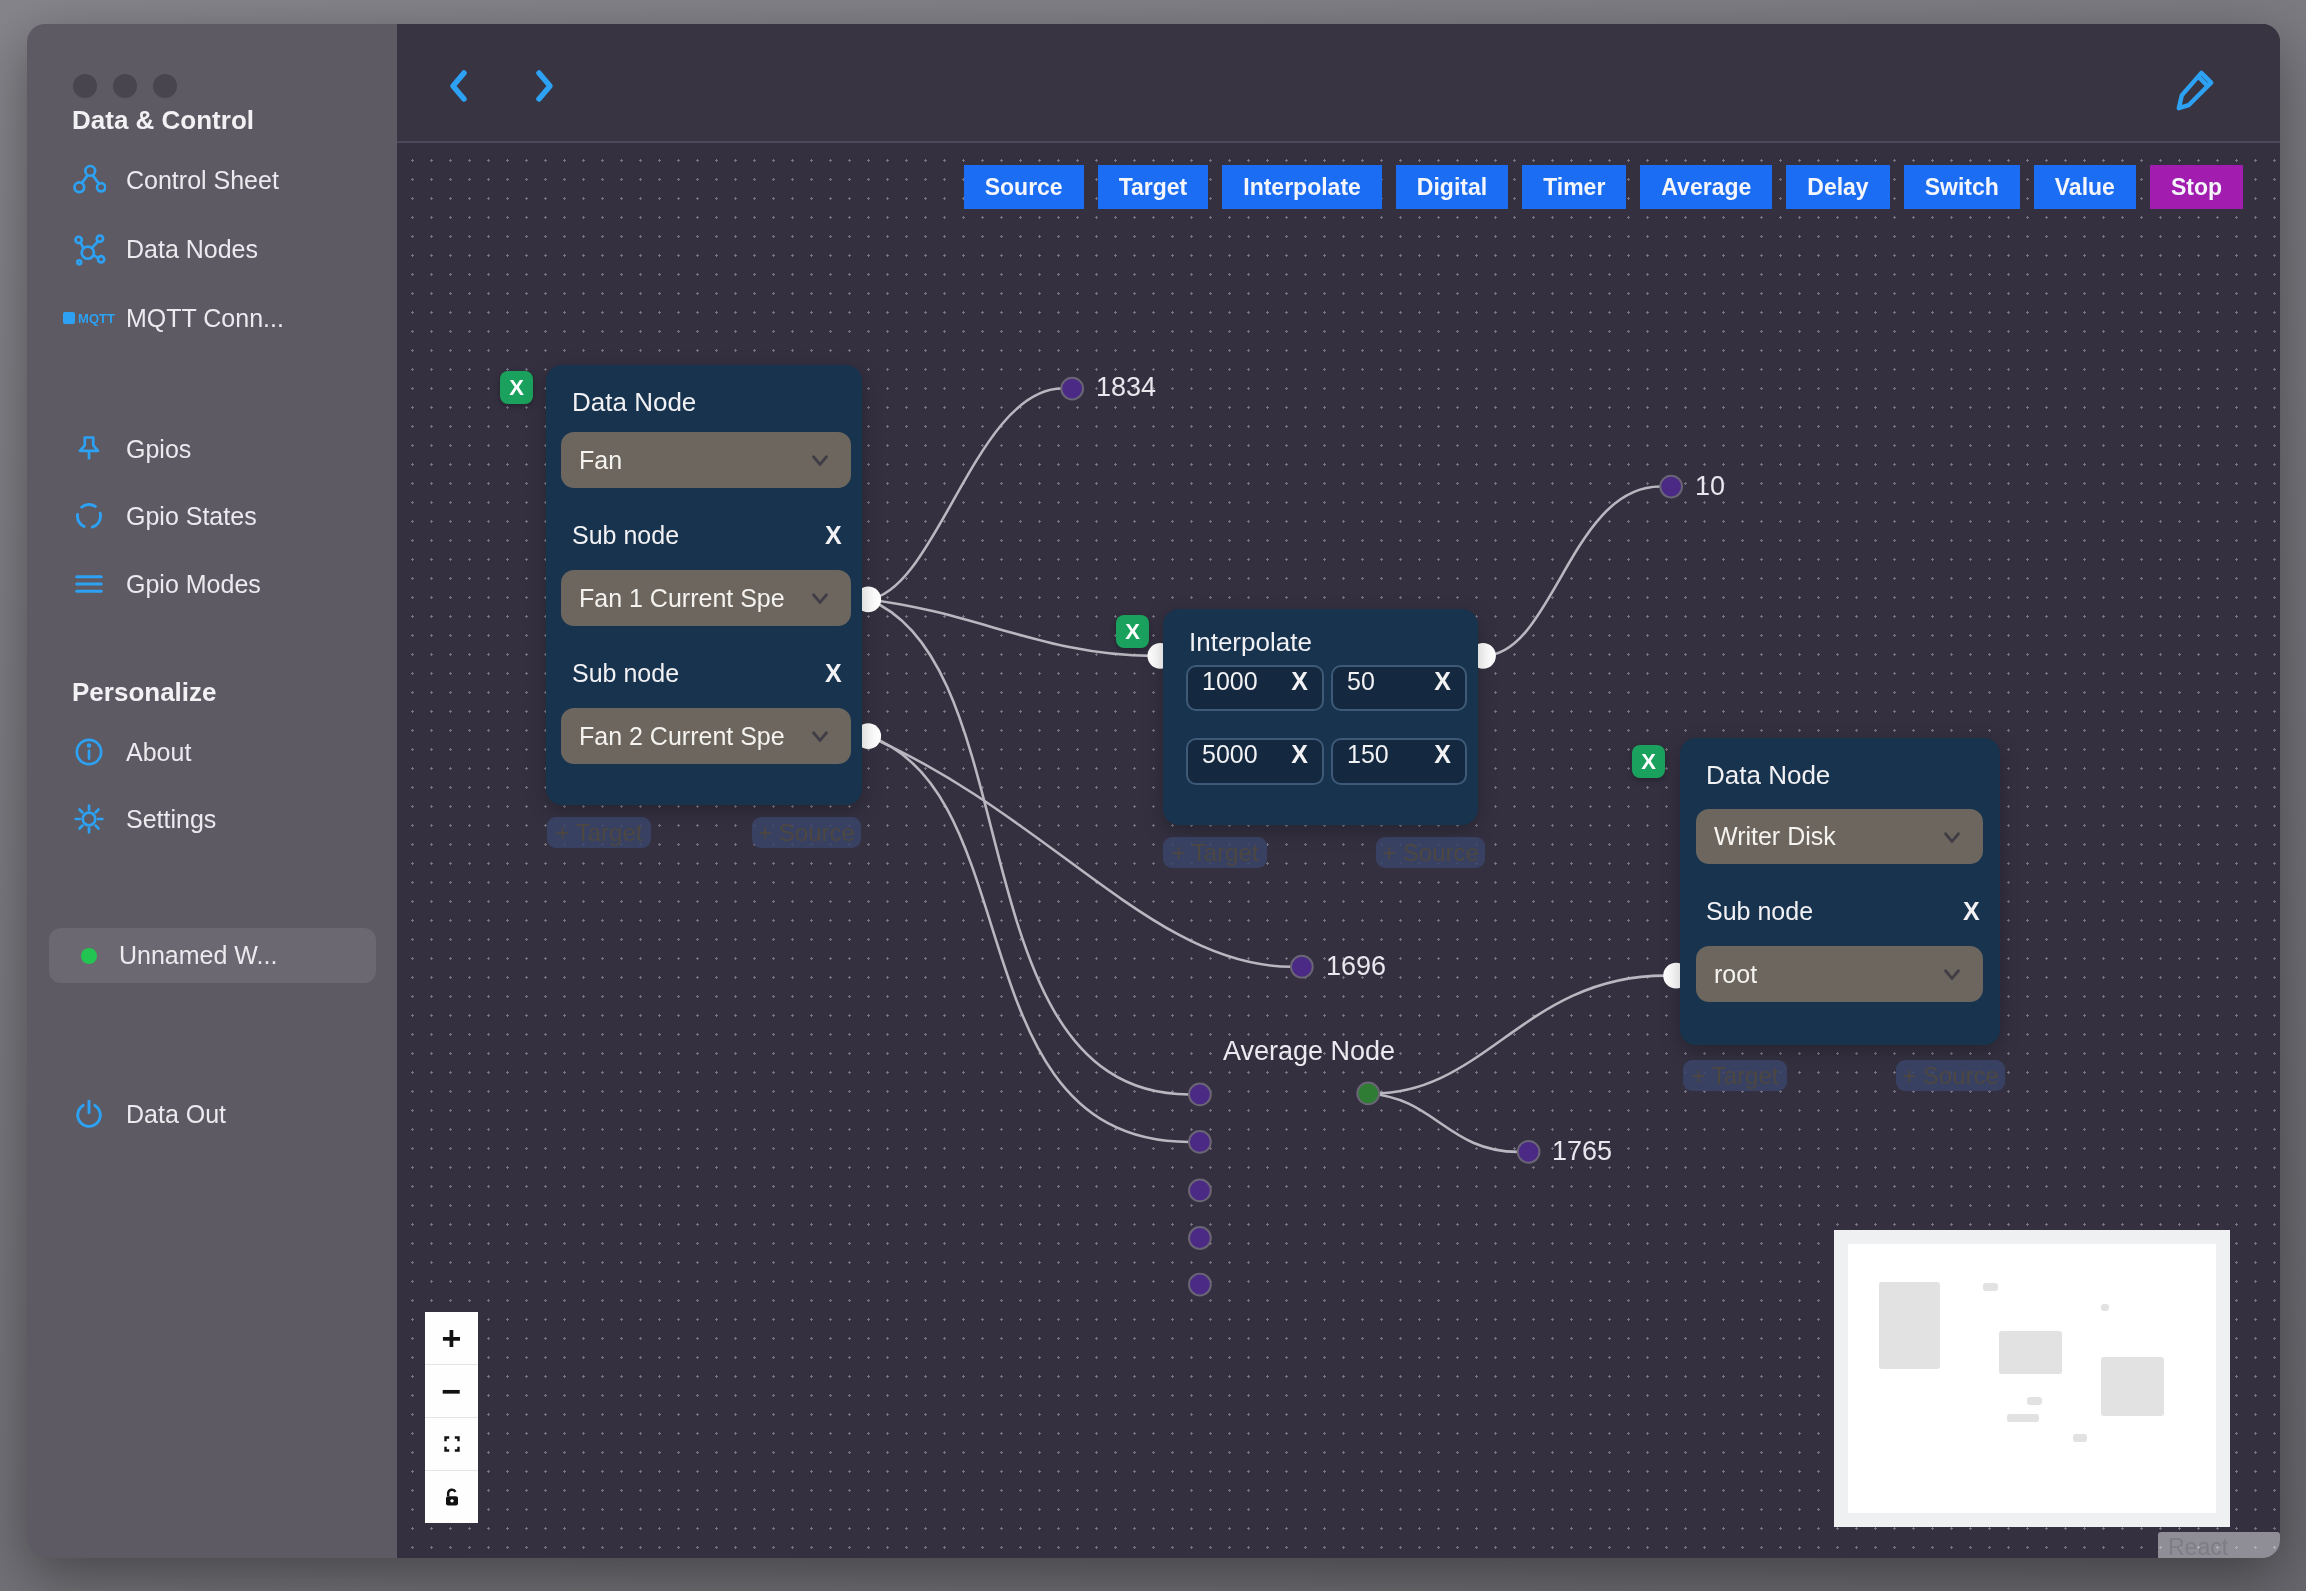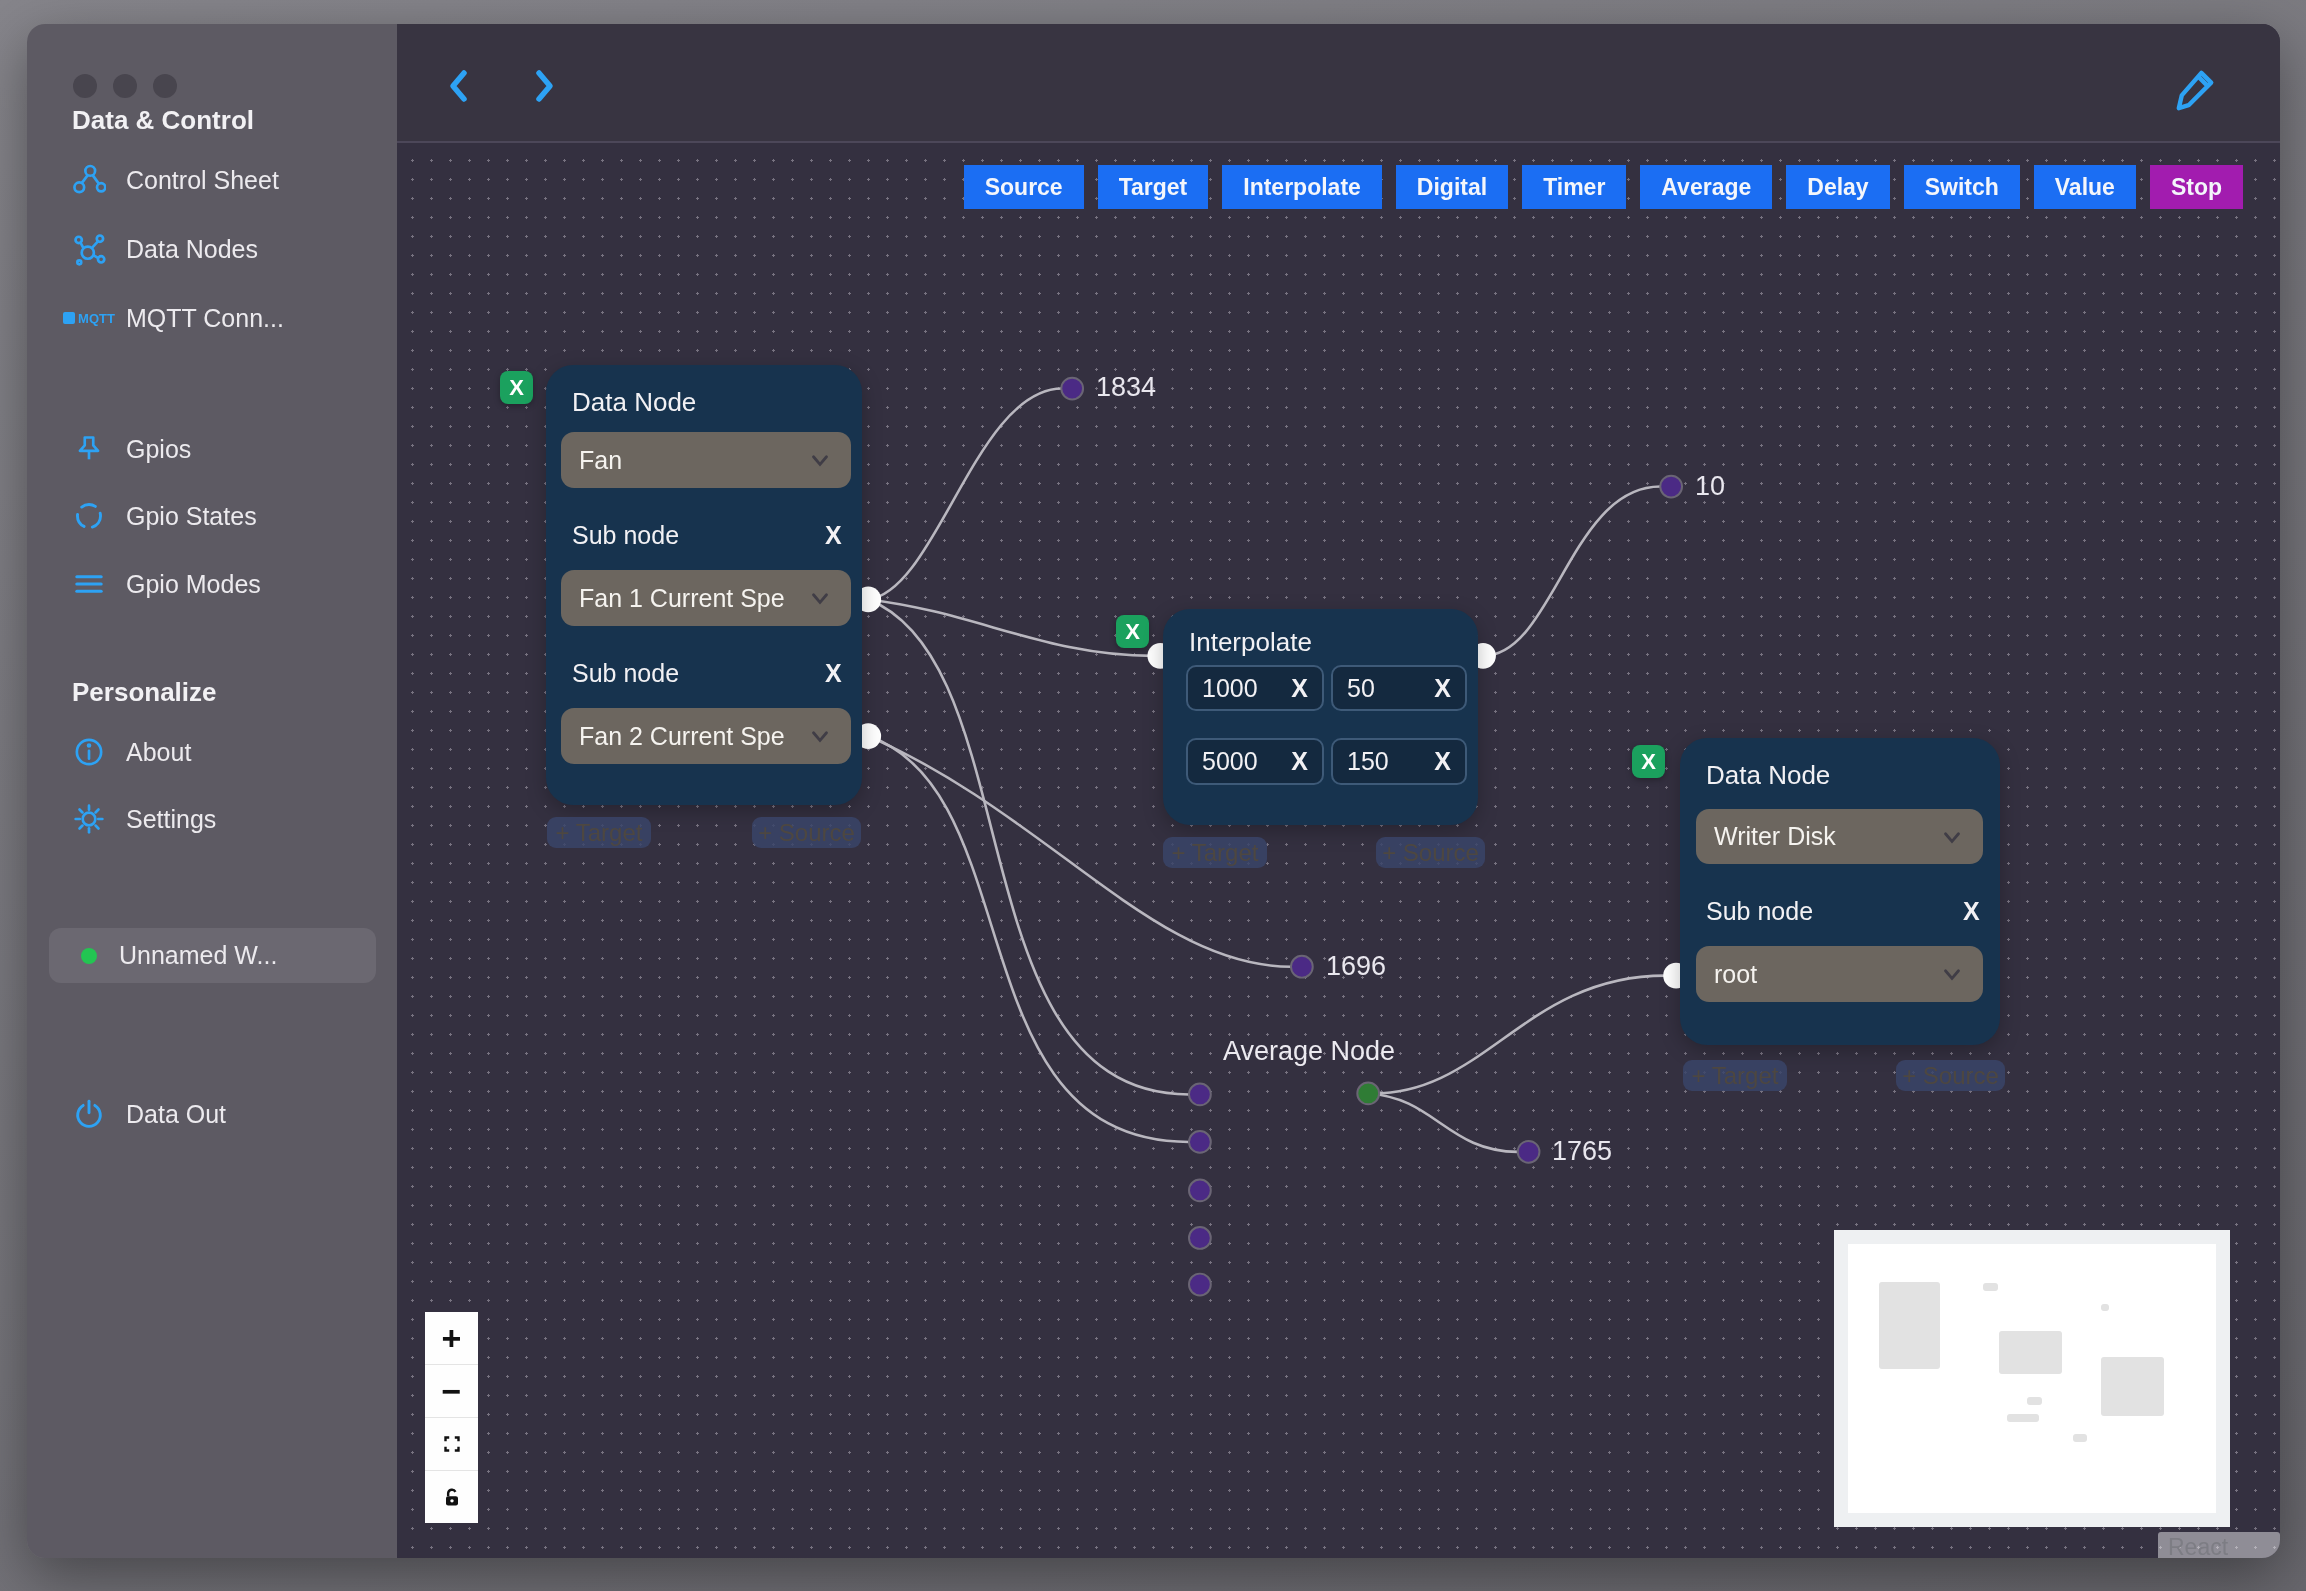--- a/index.html
+++ b/index.html
@@ -32,35 +32,35 @@
     border:none;border-radius:16px;box-sizing:border-box;padding:0 28px;font-size:27px;color:#dcdae2;
     font-family:"Liberation Sans",sans-serif;outline:none;}
   .search::placeholder{color:#8b8794;}
   .pencil{position:absolute;left:1772px;top:40px;width:51px;height:51px;cursor:pointer;}
   
   .toolbar{position:absolute;top:141px;right:37px;display:flex;gap:14px;}
   .tbtn{height:44px;padding:0 21px;border-radius:0;background:#1b6ef3;color:#f4f6fb;font-size:23px;
     font-weight:700;display:flex;align-items:center;cursor:pointer;}
   .tbtn.green{background:#a21caf;}
   
-  .card{position:absolute;background:#17334e;border-radius:27px;box-shadow:0 6px 20px rgba(0,0,0,.25);}
+  .card{position:absolute;background:#17334e;border-radius:16px;box-shadow:0 6px 20px rgba(0,0,0,.25);}
   .card .title{position:absolute;left:26px;top:22px;color:#f2f1f4;font-size:26px;}
   .dd{position:absolute;background:#6c665f;border-radius:13px;display:flex;align-items:center;
     color:#f5f3ef;font-size:25px;cursor:pointer;box-sizing:border-box;padding:0 18px;}
   .dd .txt{flex:1;white-space:nowrap;overflow:hidden;}
   .dd svg{flex:0 0 auto;}
   .sublabel{position:absolute;color:#f2f1f4;font-size:25px;}
   .xbtn{position:absolute;color:#f2f1f4;font-size:25px;font-weight:600;cursor:pointer;}
   .badge{position:absolute;width:33px;height:33px;background:#1ba15e;border-radius:8px;color:#fff;
     display:flex;align-items:center;justify-content:center;font-size:22px;font-weight:700;cursor:pointer;
     box-shadow:0 2px 6px rgba(0,0,0,.3);}
   .pill{position:absolute;height:31px;background:rgba(58,68,104,.85);border-radius:9px;color:#4d4741;
     font-size:24px;display:flex;align-items:center;justify-content:center;cursor:pointer;white-space:nowrap;}
   .ifield{position:absolute;background:#14293f;border:2px solid #3e5a78;border-radius:10px;
-    box-sizing:border-box;display:flex;align-items:center;padding:0 14px;color:#f2f1f4;font-size:25px;}
+    box-sizing:border-box;display:flex;align-items:flex-start;padding:0 14px;color:#f2f1f4;font-size:25px;}
   .ifield .v{flex:1;}
   .ifield .x{font-weight:600;cursor:pointer;}
   .edge-label{position:absolute;color:#e9e7ee;font-size:27px;white-space:nowrap;}
   .avg-title{position:absolute;left:806px;top:1012px;color:#eceaf0;font-size:27px;white-space:nowrap;margin-left:20px;}
   
   .controls{position:absolute;left:28px;top:1288px;width:53px;display:flex;flex-direction:column;}
   .ctl{width:53px;height:52px;background:#fefefe;border-bottom:1px solid #e4e4e4;display:flex;
     align-items:center;justify-content:center;cursor:pointer;color:#111;font-size:34px;font-weight:600;}
   .ctl:last-child{border-bottom:none;}
   

